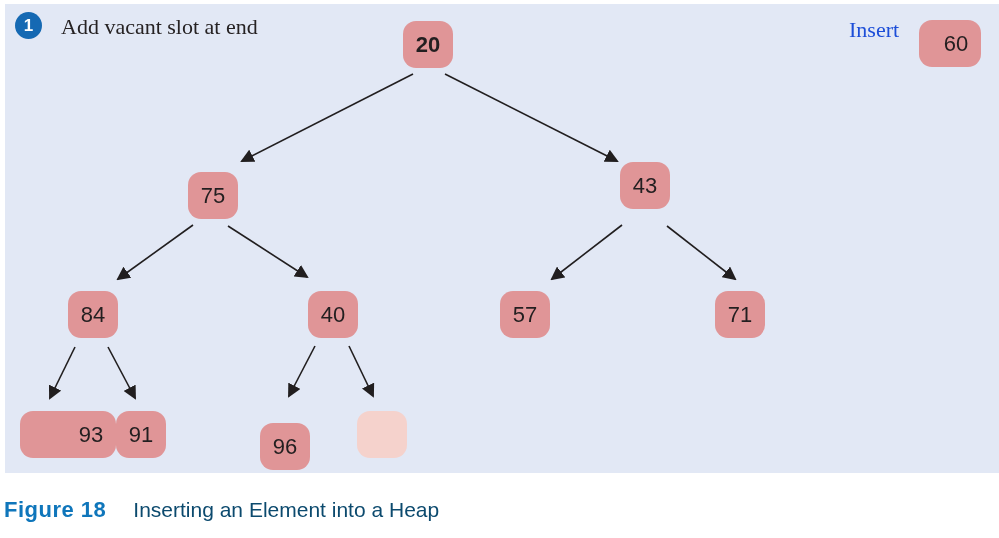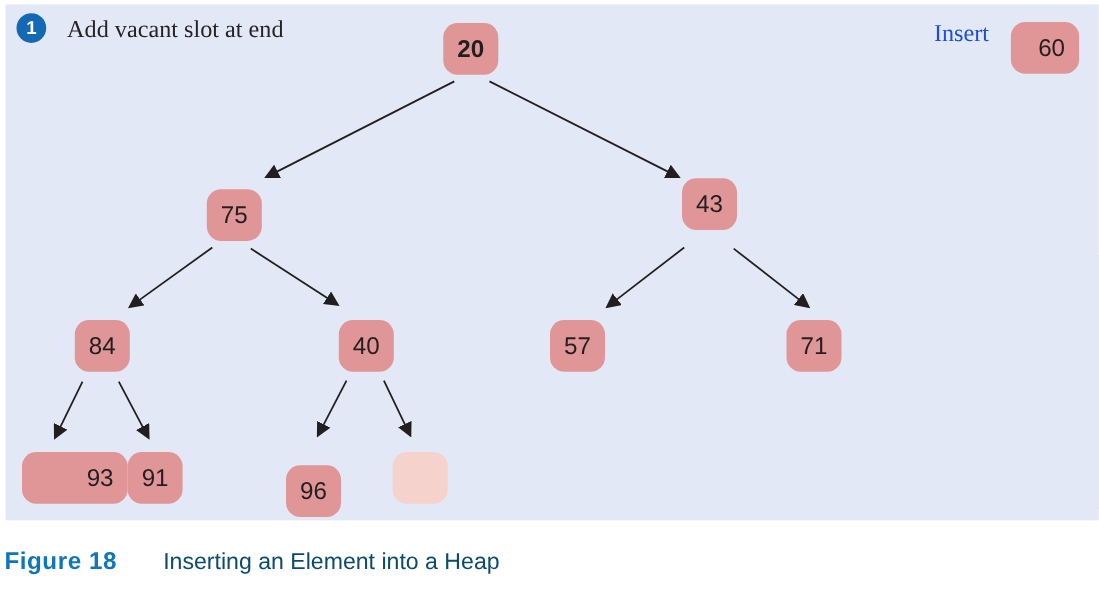--- a/index.html
+++ b/index.html
@@ -67,21 +67,21 @@
     align-items: center;
     justify-content: center;
   }
   .node.vacant { background: #f5d2cc; }
   .caption {
     position: absolute;
     left: 4px;
     top: 497px;
     display: flex;
     align-items: baseline;
-    gap: 42px;
+    gap: 27px;
     white-space: nowrap;
   }
   .caption-figure {
     font: bold 22px "Liberation Sans", sans-serif;
     color: #0f76bb;
     letter-spacing: 0.5px;
   }
   .caption-title {
     font: 21px "Liberation Sans", sans-serif;
     color: #0c4a6e;

